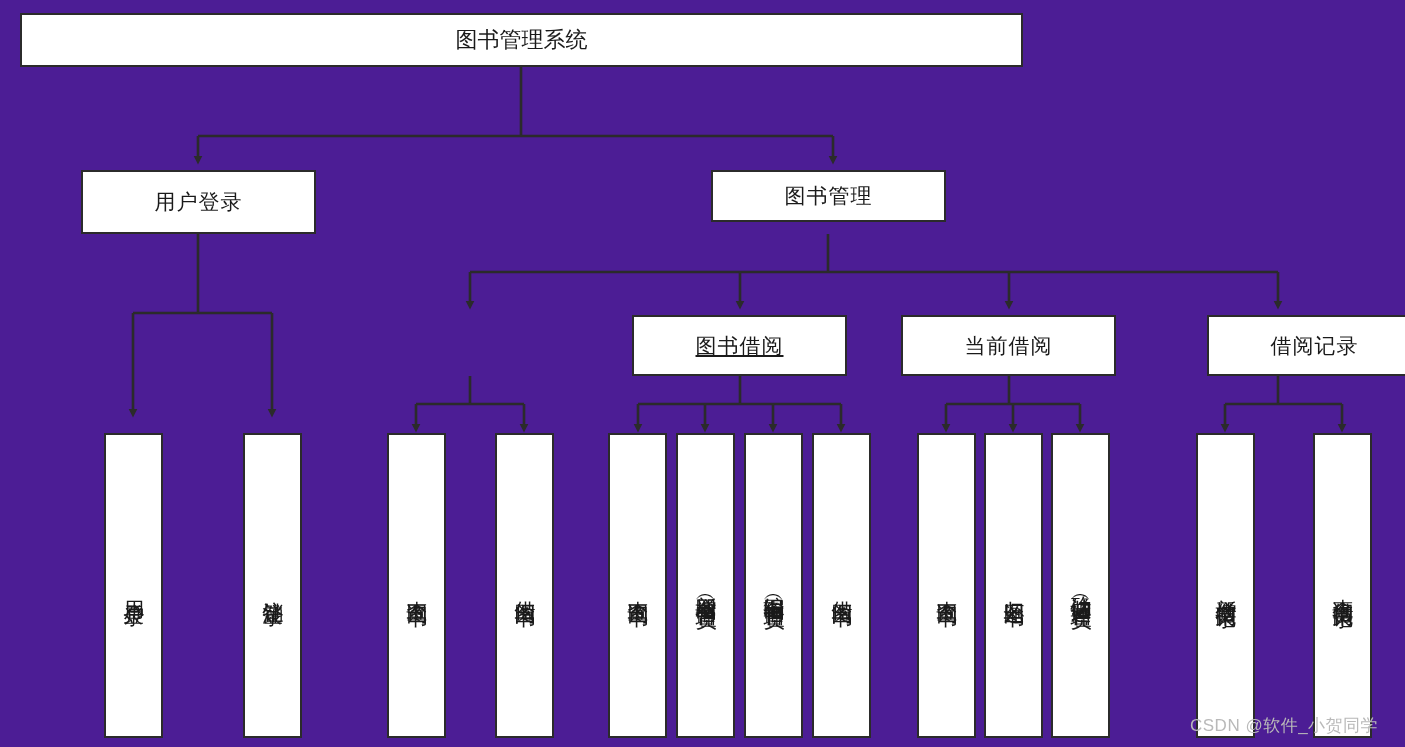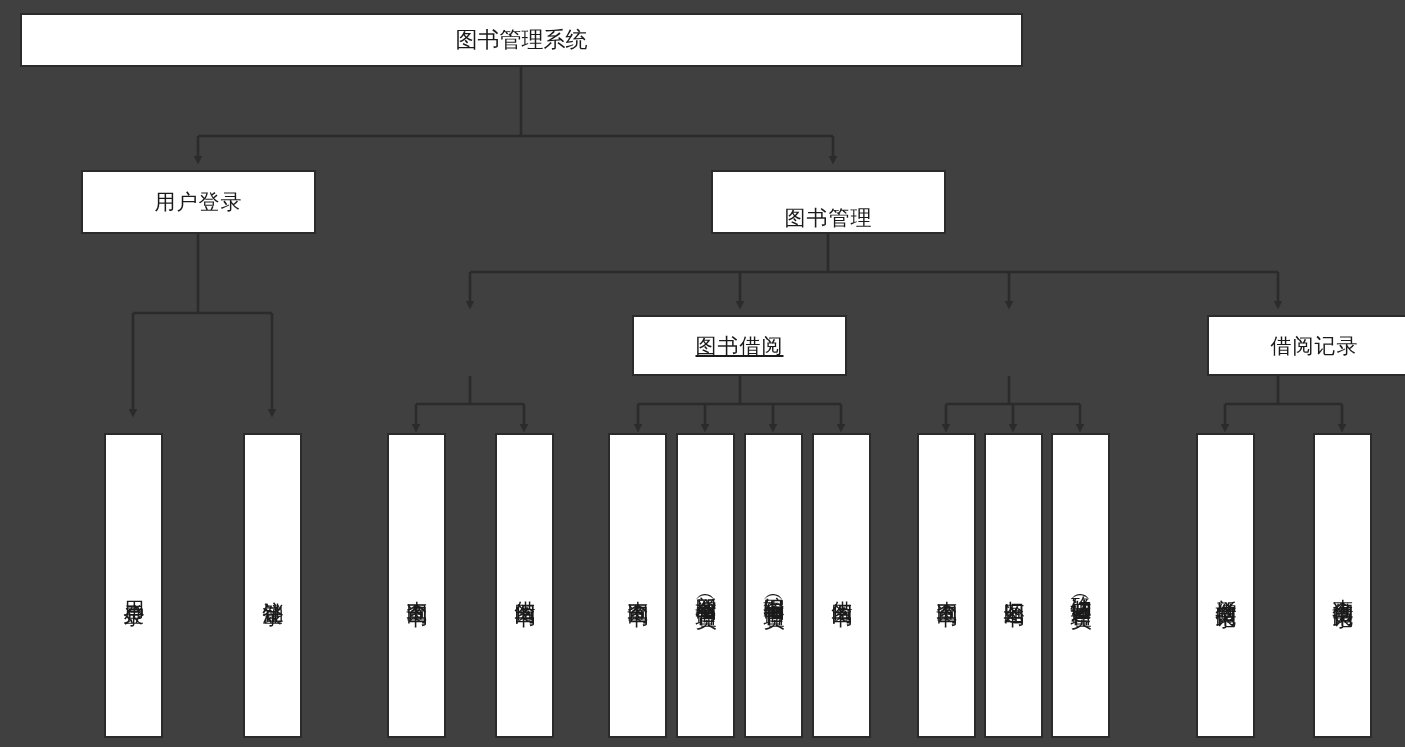--- a/index.html
+++ b/index.html
@@ -1,18 +1,18 @@
 <!DOCTYPE html>
 <html><head>
 <meta charset="utf-8">
 <style>
   html,body{margin:0;padding:0;background:#ffffff;}
   body{width:1405px;height:747px;overflow:hidden;
        font-family:"Liberation Sans","DejaVu Sans",sans-serif;}
-  #stage{position:relative;width:1405px;height:747px;background:#404040;}
+  #stage{position:relative;width:1405px;height:747px;background:#4c1d95;}
   svg.wires{position:absolute;left:0;top:0;width:1405px;height:747px;}
   .node{position:absolute;box-sizing:border-box;background:#ffffff;
         border:2px solid #2b2b2b;display:flex;align-items:center;
         justify-content:center;color:#1a1a1a;}
   .node.h{font-size:21px;letter-spacing:1px;}
   .node.root{font-size:22px;}
   .node.leaf{font-size:21px;line-height:1.18;}
   .leaf .vtxt{writing-mode:vertical-rl;text-orientation:upright;
               white-space:nowrap;letter-spacing:2px;
               display:block;text-align:center;}
@@ -75,26 +75,29 @@
     </g>
   </svg>
 
   <div class="node root" style="left:20px;top:13px;width:1003px;height:54px;">
     <span>图书管理系统</span>
   </div>
 
   <div class="node h" style="left:81px;top:170px;width:235px;height:64px;">
     <span>用户登录</span>
   </div>
-  <div class="node h" style="left:711px;top:170px;width:235px;height:64px;align-items:flex-end;">
+  <div class="node h" style="left:711px;top:170px;width:235px;height:52px;">
     <span>图书管理</span>
   </div>
 
   <div class="node h" style="left:632px;top:315px;width:215px;height:61px;text-decoration:underline;">
     <span>图书借阅</span>
+  </div>
+  <div class="node h" style="left:901px;top:315px;width:215px;height:61px;">
+    <span>当前借阅</span>
   </div>
   <div class="node h" style="left:1171px;top:315px;width:215px;height:61px;margin-left:36px;">
     <span>借阅记录</span>
   </div>
 
   <div class="node leaf" style="left:104px;top:433px;width:59px;height:305px;">
     <span class="vtxt">用户登录</span>
   </div>
   <div class="node leaf" style="left:243px;top:433px;width:59px;height:305px;">
     <span class="vtxt">注销登录</span>
@@ -130,13 +133,14 @@
     <span class="vtxt">确认归还（管理员）</span>
   </div>
 
   <div class="node leaf" style="left:1196px;top:433px;width:59px;height:305px;">
     <span class="vtxt">新增借阅记录</span>
   </div>
   <div class="node leaf" style="left:1313px;top:433px;width:59px;height:305px;">
     <span class="vtxt">查询借阅记录</span>
   </div>
 
+  <div class="wm">CSDN @软件_小贺同学</div>
 </div>
 
 </body></html>

